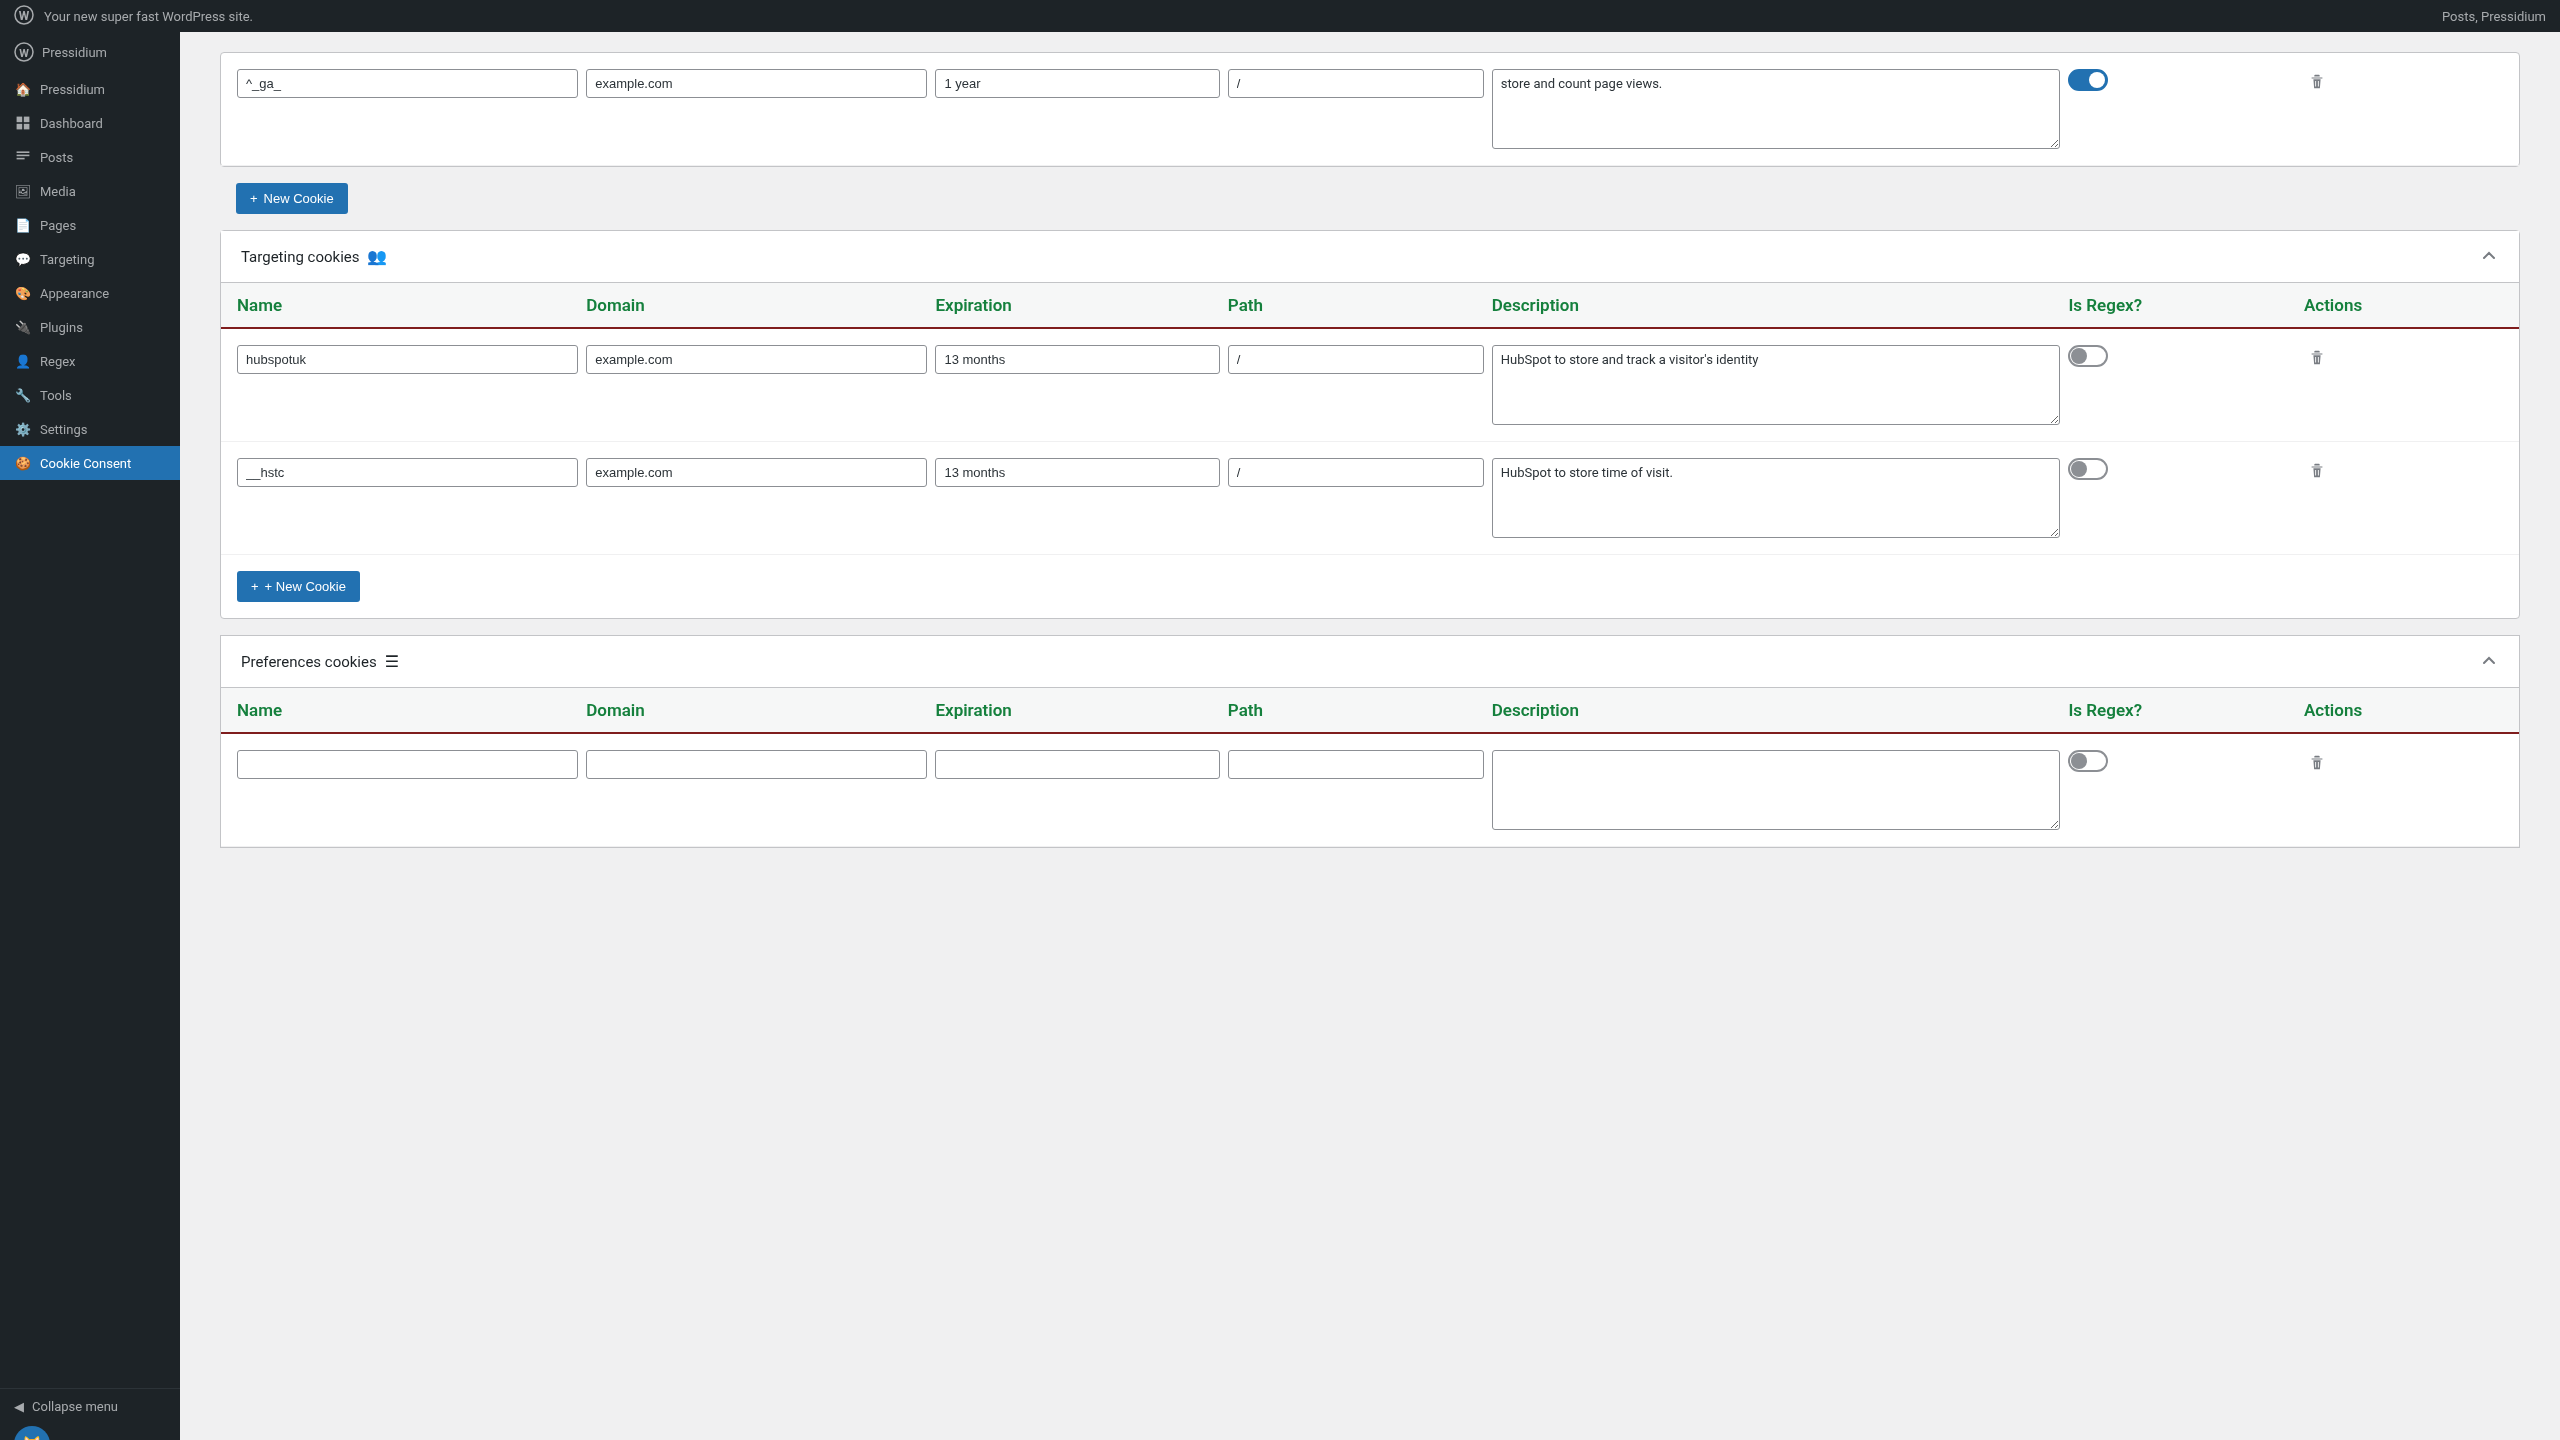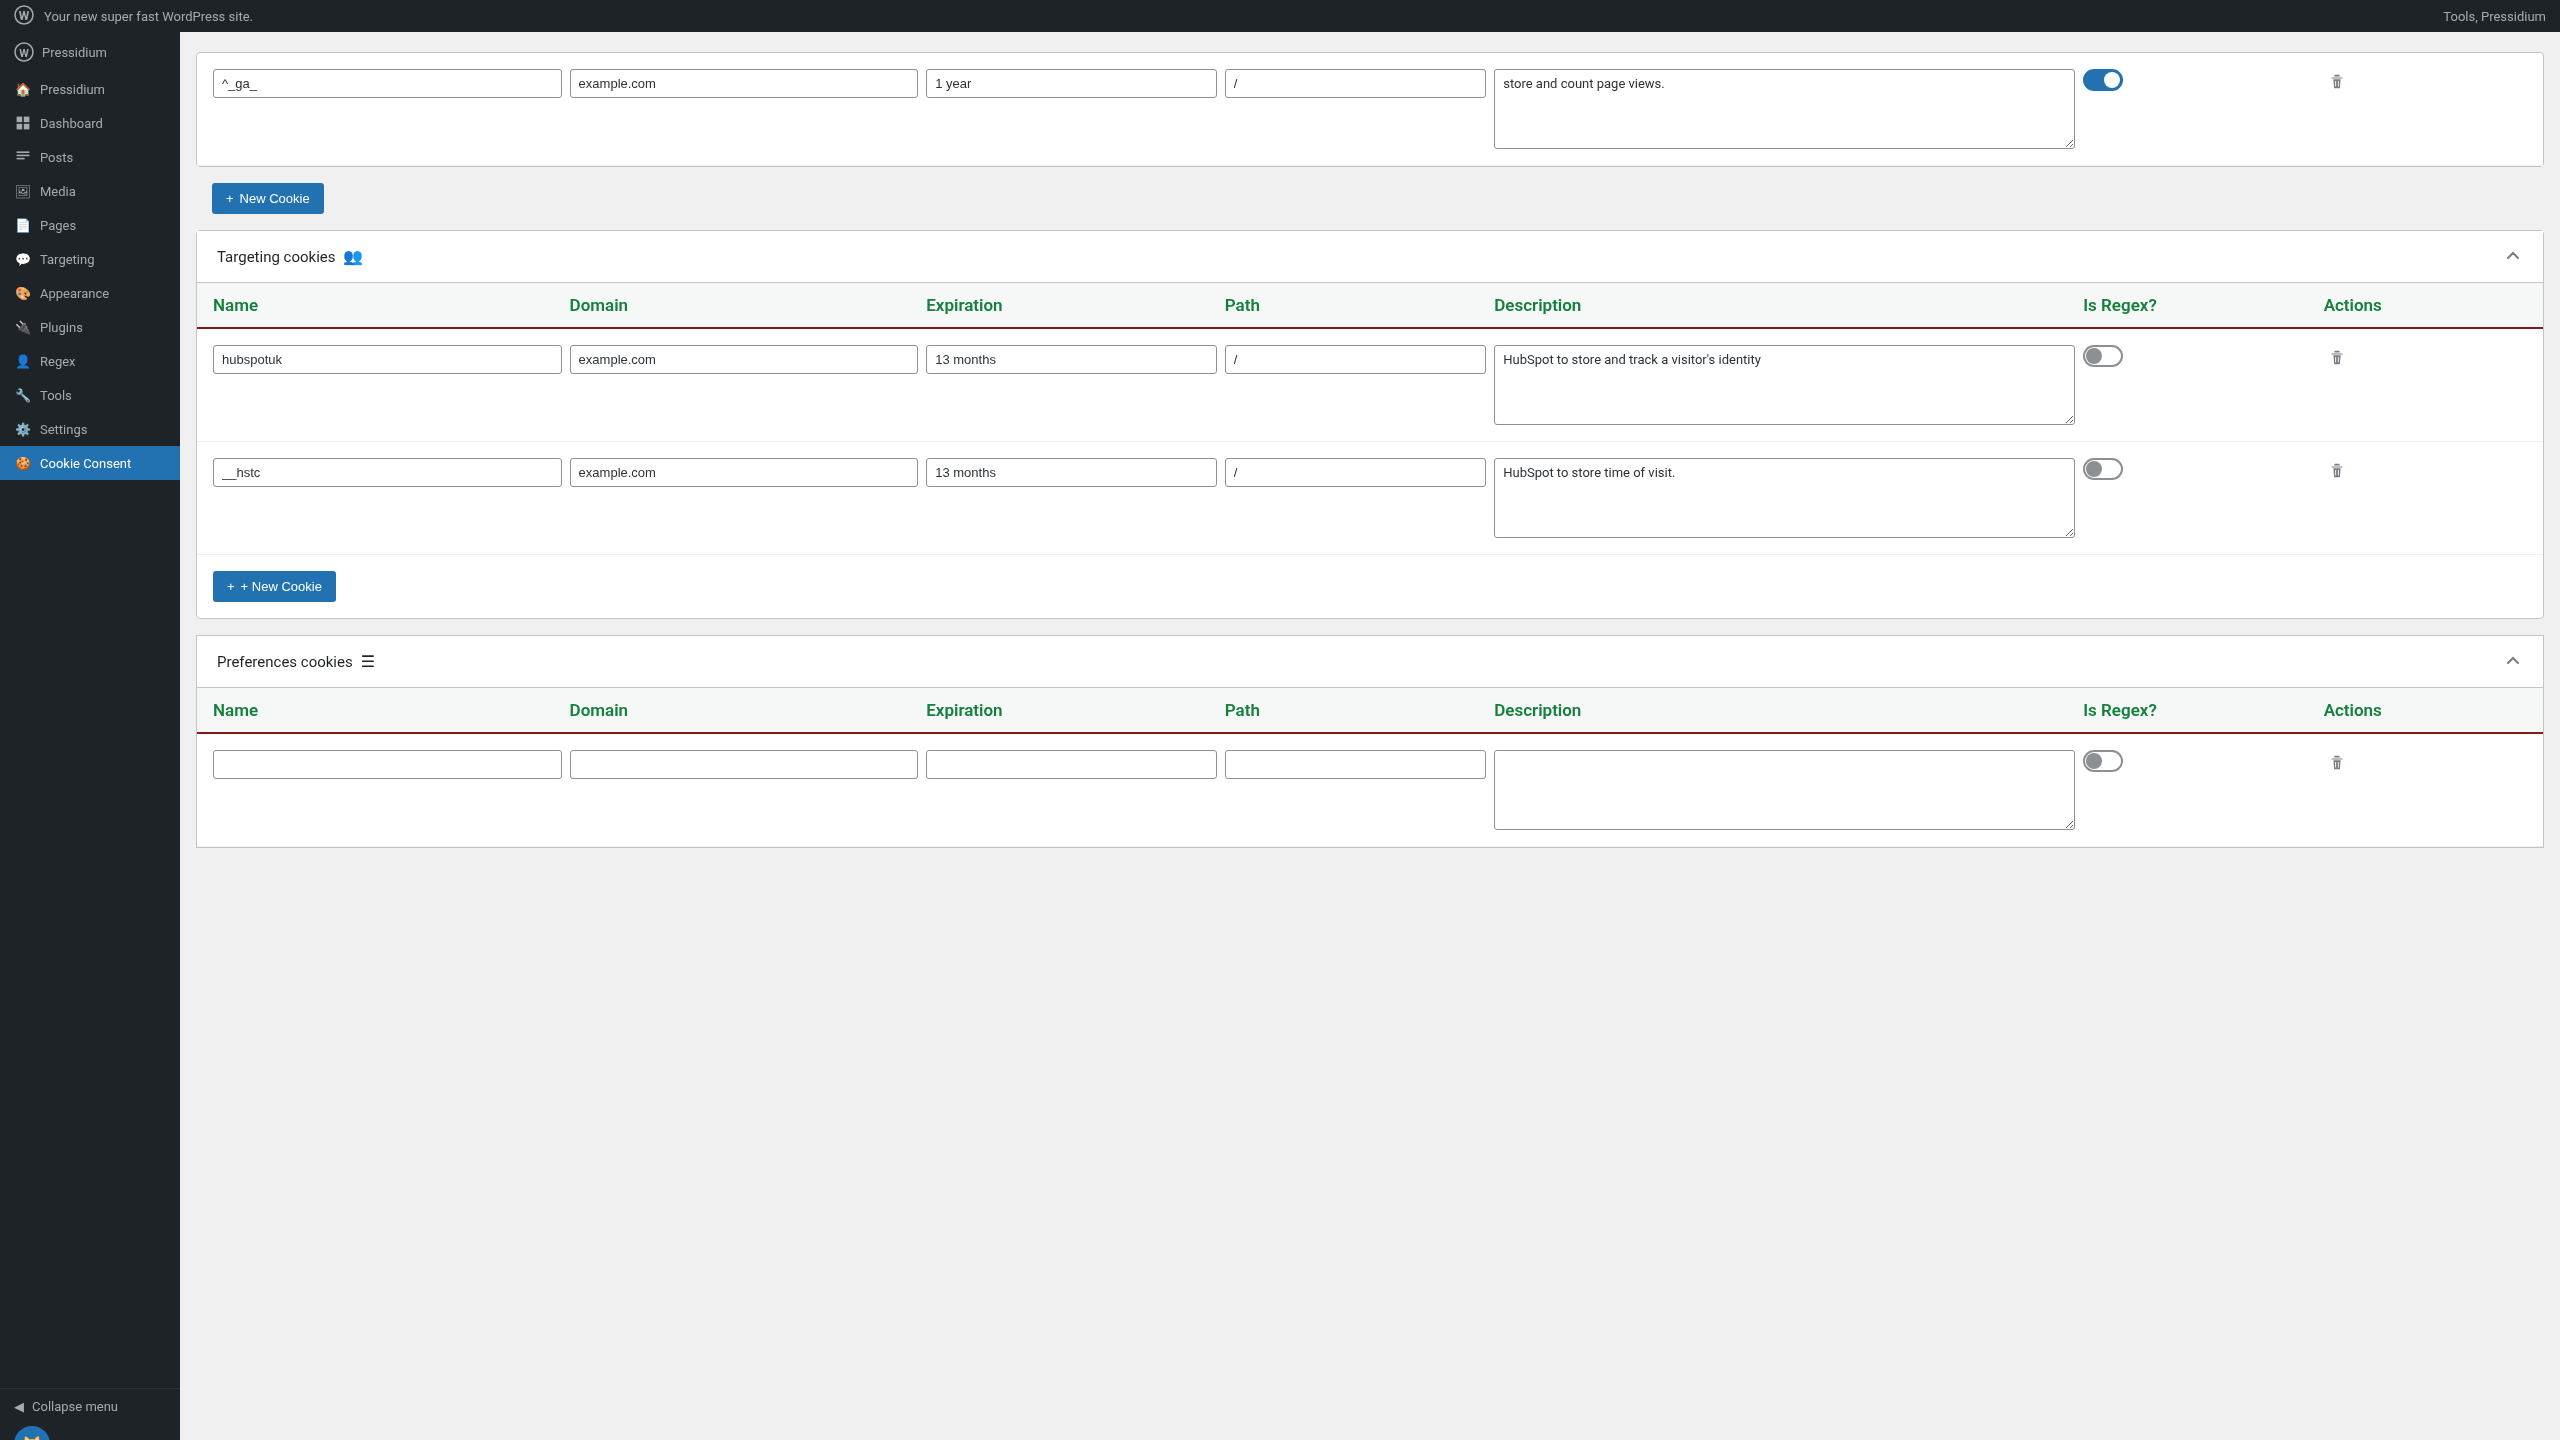--- a/index.html
+++ b/index.html
@@ -86,21 +86,21 @@
       flex: 1;
       margin-top: 32px;
       height: calc(100vh - 32px);
       overflow: hidden;
     }
 
     
     .main-content {
       flex: 1;
       overflow-y: auto;
-      padding: 20px 16px;
+      padding: 20px 40px;
       background: #f0f0f1;
     }
 
     
     .section-card {
       background: #fff;
       border: 1px solid #c3c4c7;
       border-radius: 4px;
       margin-bottom: 16px;
     }
@@ -254,21 +254,21 @@
 <div class="topbar">
   <div class="topbar-left">
     <span>
       <svg width="20" height="20" viewBox="0 0 20 20" fill="none">
         <circle cx="10" cy="10" r="9" stroke="#a7aaad" stroke-width="1.5" fill="none"></circle>
         <text x="10" y="15" text-anchor="middle" font-size="12" fill="#a7aaad" font-weight="bold">W</text>
       </svg>
     </span>
     <span>Your new super fast WordPress site.</span>
   </div>
-  <div style="display:flex;align-items:center;gap:8px;">Tools, Pressidium</div>
+  <div style="display:flex;align-items:center;gap:8px;">Posts, Pressidium</div>
 </div>
 
 <div class="layout">
 
   <div class="sidebar">
     <div class="sidebar-user">
       <svg width="20" height="20" viewBox="0 0 20 20" fill="none">
         <circle cx="10" cy="10" r="9" stroke="#a7aaad" stroke-width="1.5" fill="none"></circle>
         <text x="10" y="15" text-anchor="middle" font-size="11" fill="#a7aaad" font-weight="bold">W</text>
       </svg>

